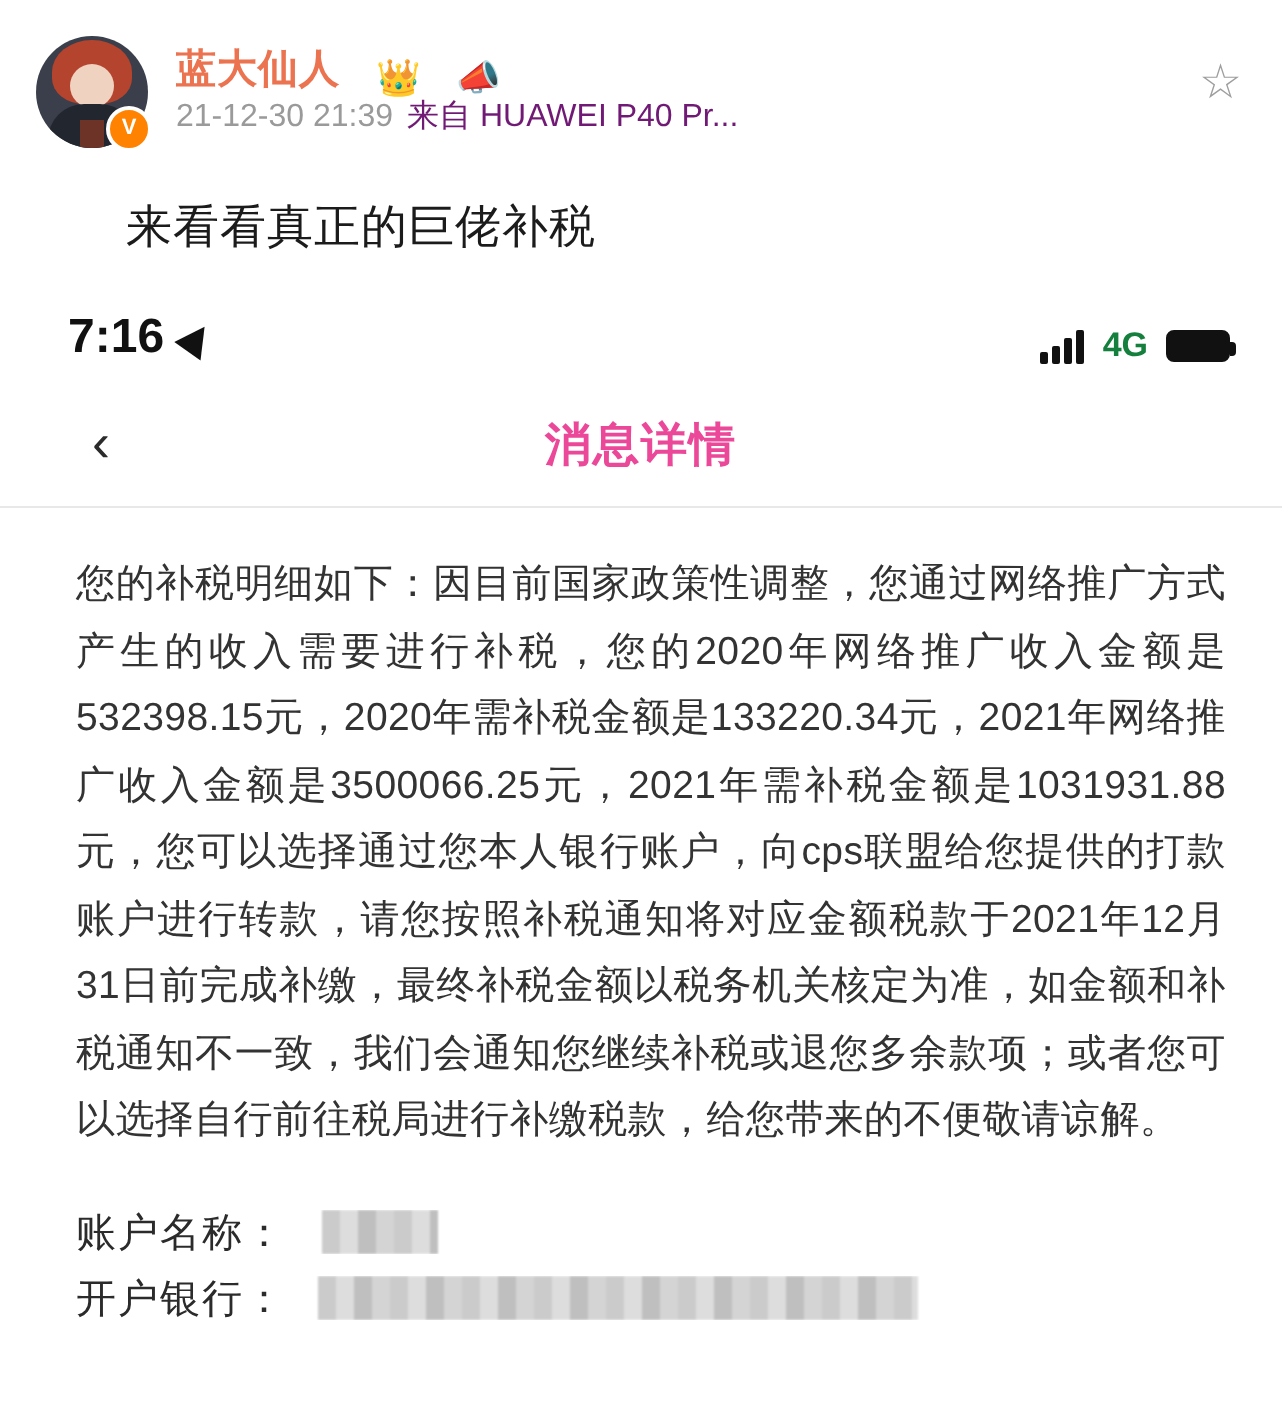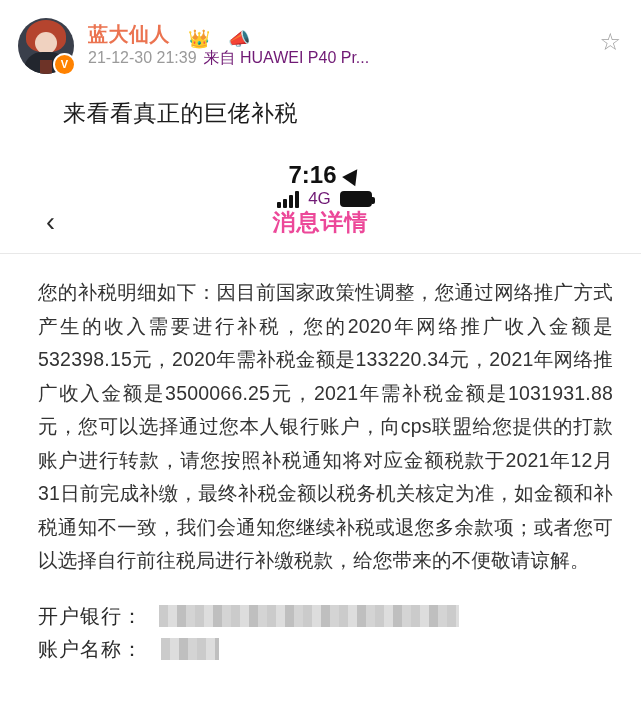--- a/index.html
+++ b/index.html
@@ -130,26 +130,25 @@
     margin-left: 41px;
   }
 
   
   .phone-shot {
     margin-top: 16px;
     background: #fff;
   }
   .status-bar {
     display: flex;
-    align-items: center;
+    align-items: flex-end;
     justify-content: space-between;
     padding: 10px 26px 8px 34px;
     height: 40px;
     box-sizing: border-box;
-    flex-direction: column;
   }
   .status-left {
     display: flex;
     align-items: center;
     gap: 8px;
     font-size: 24px;
     font-weight: bold;
     color: #111;
   }
   .loc-icon {
@@ -176,22 +175,22 @@
     width: 4px;
     background: #111;
     border-radius: 1px;
   }
   .signal i:nth-child(1) { height: 6px; }
   .signal i:nth-child(2) { height: 9px; }
   .signal i:nth-child(3) { height: 13px; }
   .signal i:nth-child(4) { height: 17px; }
   .net-label {
     font-size: 17px;
-    font-weight: normal;
-    color: #701a75;
+    font-weight: bold;
+    color: #15803d;
   }
   .battery {
     width: 32px;
     height: 16px;
     border: 2px solid #111;
     border-radius: 4px;
     position: relative;
     box-sizing: border-box;
     background: #111;
   }
@@ -334,27 +333,27 @@
     <span class="back-arrow">‹</span>
     <span class="nav-title">消息详情</span>
   </div>
 
   <div class="notice-body">
     <div class="notice-text">您的补税明细如下：因目前国家政策性调整，您通过网络推广方式产生的收入需要进行补税，您的2020年网络推广收入金额是532398.15元，2020年需补税金额是133220.34元，2021年网络推广收入金额是3500066.25元，2021年需补税金额是1031931.88元，您可以选择通过您本人银行账户，向cps联盟给您提供的打款账户进行转款，请您按照补税通知将对应金额税款于2021年12月31日前完成补缴，最终补税金额以税务机关核定为准，如金额和补税通知不一致，我们会通知您继续补税或退您多余款项；或者您可以选择自行前往税局进行补缴税款，给您带来的不便敬请谅解。</div>
   </div>
 
   <div class="account-block">
     <div class="acct-row">
+      <span class="acct-label">账户名称：</span>
+      <span class="acct-value">
+        <span class="mosaic m1" style="left:12px;"></span>
+      </span>
+    </div>
+    <div class="acct-row">
       <span class="acct-label">开户银行：</span>
       <span class="acct-value">
         <span class="mosaic m2" style="left:10px;"></span>
       </span>
     </div>
-    <div class="acct-row">
-      <span class="acct-label">账户名称：</span>
-      <span class="acct-value">
-        <span class="mosaic m1" style="left:12px;"></span>
-      </span>
-    </div>
 
   </div>
 
 </div>
 
 </body></html>

